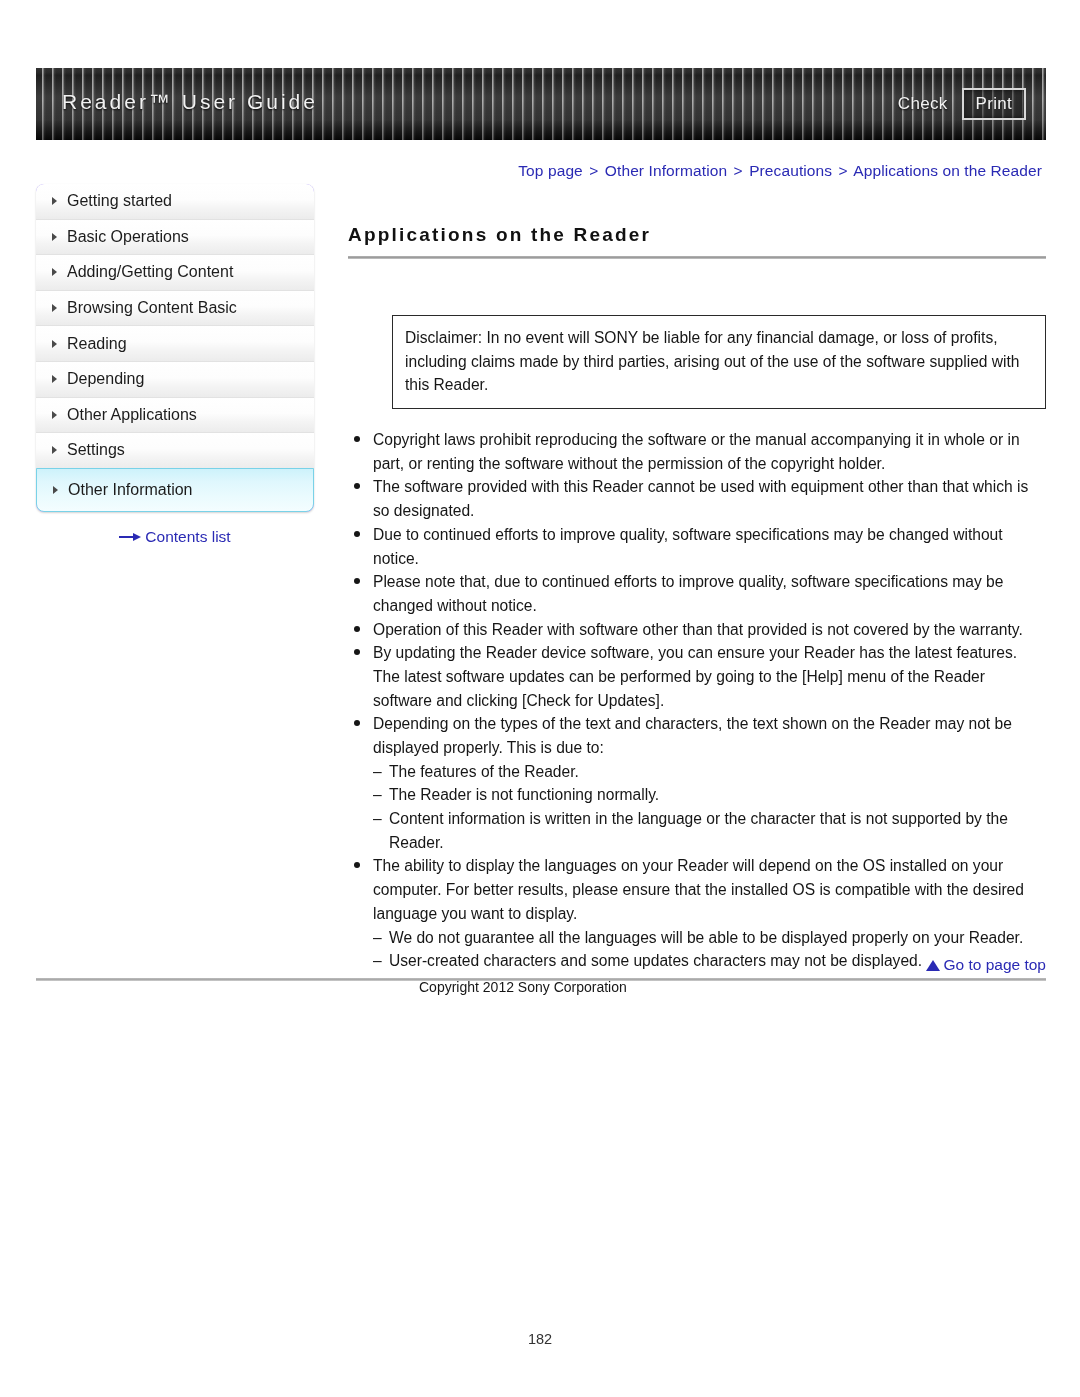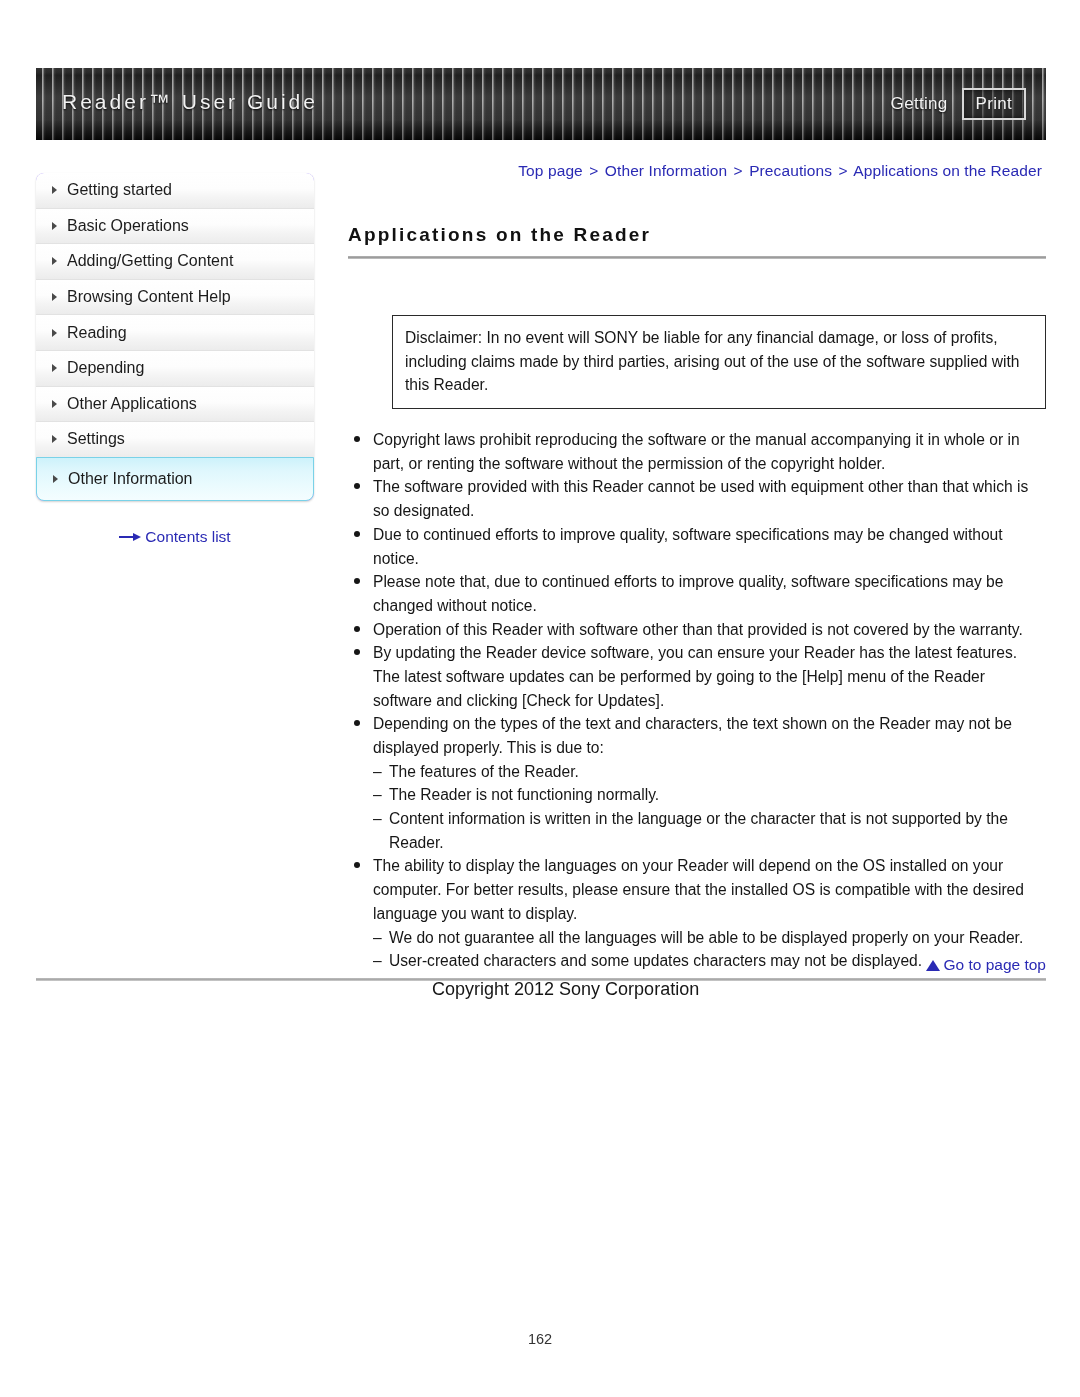--- a/index.html
+++ b/index.html
@@ -111,21 +111,21 @@
     white-space: nowrap;
     letter-spacing: 0.1px;
   }
   .breadcrumb .crumb { cursor: pointer; }
   .breadcrumb .sep { color: #2a2ab4; padding: 0 2px; }
 
   
   .sidebar {
     position: absolute;
     left: 36px;
-    top: 173px;
+    top: 184px;
     width: 278px;
     border-radius: 8px 8px 8px 8px;
     background: #c4b5fd;
     box-shadow: 0 1px 2px rgba(0,0,0,0.18);
     overflow: hidden;
     box-sizing: border-box;
   }
   .nav-item {
     position: relative;
     height: 35.6px;
@@ -307,45 +307,44 @@
     left: 36px;
     top: 978px;
     width: 1010px;
     height: 3px;
     background: linear-gradient(to bottom, #bdbdbd 0%, #a8a8a8 55%, #d2d2d2 100%);
   }
   .copyright {
     position: absolute;
     left: 419px;
     top: 979px;
-    font-size: 18px;
+    font-size: 14px;
     color: #161616;
     white-space: nowrap;
-    margin-left: 13px;
   }
   .page-number {
     position: absolute;
     left: 0;
     top: 1331px;
     width: 1080px;
     text-align: center;
     font-size: 14.5px;
     color: #333333;
   }
 </style>
 </head>
 <body>
 
 <div class="page">
 
   <div class="header-banner">
     <div class="header-sheen"></div>
     <div class="header-title">Reader™ User Guide</div>
     <div class="header-actions">
-      <span class="search-link">Getting</span>
+      <span class="search-link">Check</span>
       <span class="print-button">Print</span>
     </div>
   </div>
 
   <div class="breadcrumb">
     <span class="crumb">Top page</span>
     <span class="sep">&gt;</span>
     <span class="crumb">Other Information</span>
     <span class="sep">&gt;</span>
     <span class="crumb">Precautions</span>
@@ -361,21 +360,21 @@
       <div class="nav-item">
         <span class="nav-marker"></span>
         <span class="nav-label">Basic Operations</span>
       </div>
       <div class="nav-item">
         <span class="nav-marker"></span>
         <span class="nav-label">Adding/Getting Content</span>
       </div>
       <div class="nav-item">
         <span class="nav-marker"></span>
-        <span class="nav-label">Browsing Content Help</span>
+        <span class="nav-label">Browsing Content Basic</span>
       </div>
       <div class="nav-item">
         <span class="nav-marker"></span>
         <span class="nav-label">Reading</span>
       </div>
       <div class="nav-item">
         <span class="nav-marker"></span>
         <span class="nav-label">Depending</span>
       </div>
       <div class="nav-item">
@@ -418,15 +417,15 @@
             <li><span class="dash">–</span><span>User-created characters and some updates characters may not be displayed.</span></li>
           </ul></li>
       </ul>
   </div>
 
   <div class="goto-top">
     <span class="tri-icon"></span><span>Go to page top</span>
   </div>
   <div class="footer-rule"></div>
   <div class="copyright">Copyright 2012 Sony Corporation</div>
-  <div class="page-number">162</div>
+  <div class="page-number">182</div>
 
 </div>
 
 </body></html>

